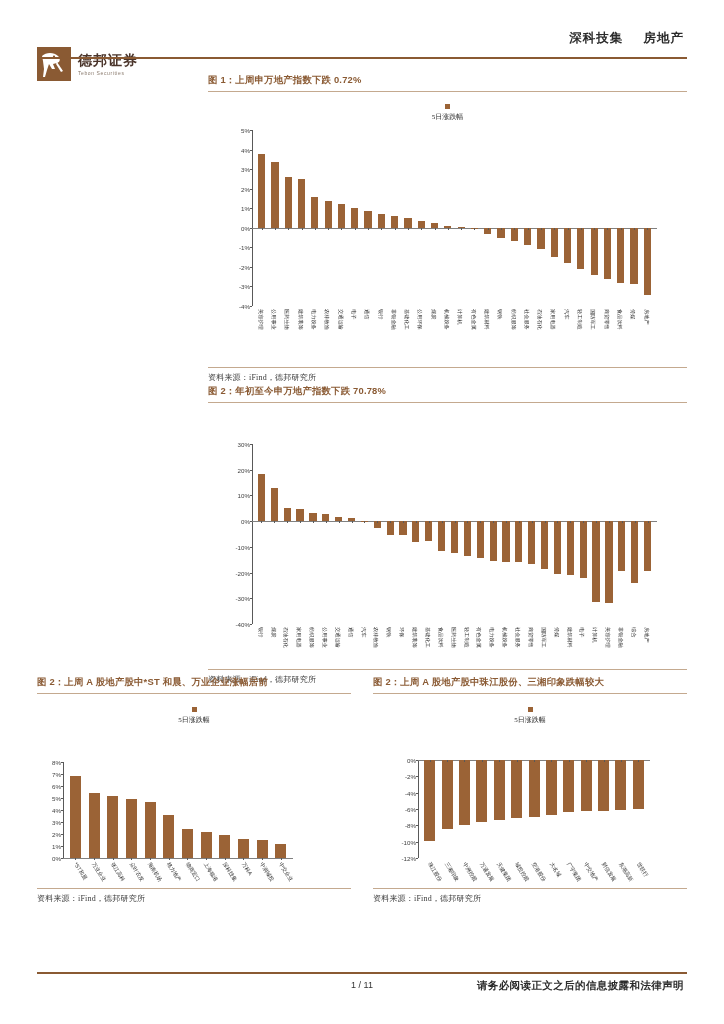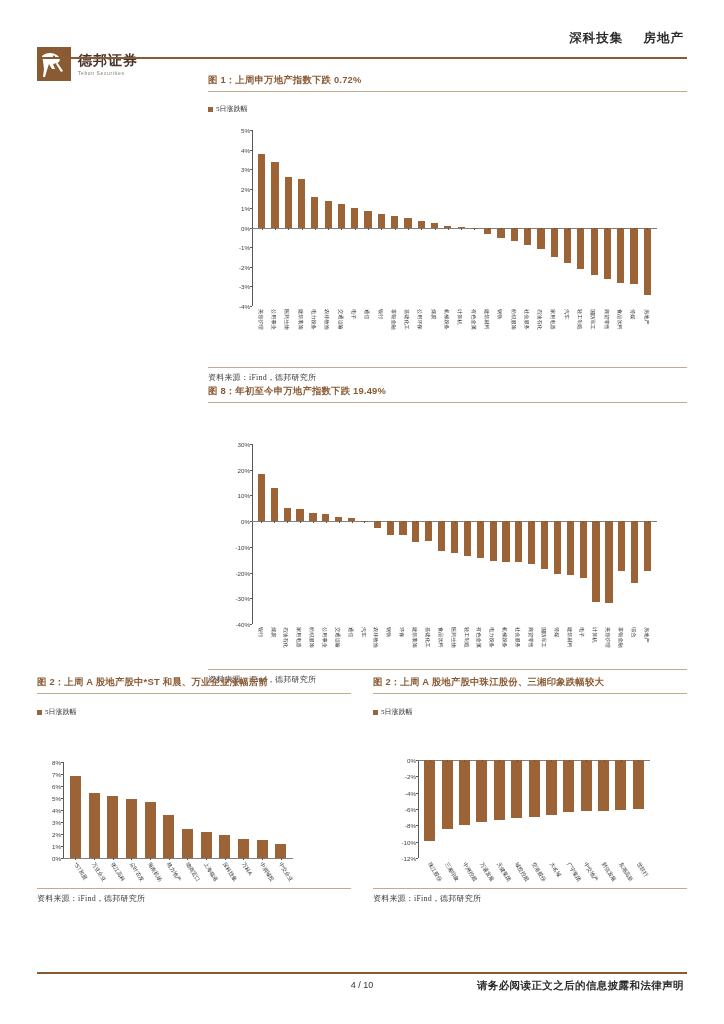--- a/index.html
+++ b/index.html
@@ -34,21 +34,21 @@
     letter-spacing:.2px;
     white-space:nowrap;
   }
   .fig-rule { height:1px; background:#c4a98f; margin-top:4px; }
   .fig-source {
     font-family:"Liberation Serif", serif;
     font-size:8px;
     color:#3a3a3a;
     letter-spacing:.2px;
   }
-  .legend { display:flex; align-items:center; gap:3px; }
+  .legend { display:flex; align-items:center; gap:3px;flex-direction:column; }
   .legend .sw { width:5px; height:5px; background:#9b6336; }
   .legend .lbl { font-family:"Liberation Serif", serif; font-size:7px; color:#222; }
 
   
   .chart { position:relative; }
   .axis-line { position:absolute; background:#595959; }
   .ytick-lbl {
     position:absolute;
     font-family:"Liberation Sans", sans-serif;
     font-size:6.2px;
@@ -120,21 +120,21 @@
       <span class="lbl">5日涨跌幅</span>
     </div>
   </div>
   <div class="chart" id="chart1" style="left:0;top:0;position:absolute;width:724px;height:1024px;pointer-events:none;"></div>
   <div style="position:absolute;left:208px;top:363px;width:479px;">
     <div class="fig-rule"></div>
     <div class="fig-source" style="margin-top:4px;">资料来源：iFind，德邦研究所</div>
   </div>
 
   <div style="position:absolute;left:208px;top:385px;width:479px;">
-    <div class="fig-title">图 8：年初至今申万地产指数下跌 19.49%</div>
+    <div class="fig-title">图 2：年初至今申万地产指数下跌 70.78%</div>
     <div class="fig-rule"></div>
   </div>
   <div style="position:absolute;left:208px;top:665px;width:479px;">
     <div class="fig-rule"></div>
     <div class="fig-source" style="margin-top:4px;">资料来源：iFind，德邦研究所</div>
   </div>
 
   <div class="twoup">
 
     <div class="halfbox left">
@@ -158,21 +158,21 @@
         <span class="lbl">5日涨跌幅</span>
       </div>
       <div style="position:absolute;left:0;bottom:16px;width:314px;">
         <div class="fig-rule"></div>
         <div class="fig-source" style="margin-top:4px;">资料来源：iFind，德邦研究所</div>
       </div>
     </div>
   </div>
 
   <div class="footer-rule"></div>
-  <div class="page-num">4 / 10</div>
+  <div class="page-num">1 / 11</div>
   <div class="footer-note">请务必阅读正文之后的信息披露和法律声明</div>
 
   <div id="plot1" style="position:absolute;left:0;top:0;">
       <div class="axis-line" style="left: 252px; top: 130px; width: 0.9px; height: 176px;"></div>
       <div class="ytick-lbl" style="left: 230px; top: 130px; width: 20px;">5%</div>
       <div class="tickmark" style="left: 249.6px; top: 130px;"></div>
       <div class="ytick-lbl" style="left: 230px; top: 149.556px; width: 20px;">4%</div>
       <div class="tickmark" style="left: 249.6px; top: 149.556px;"></div>
       <div class="ytick-lbl" style="left: 230px; top: 169.111px; width: 20px;">3%</div>
       <div class="tickmark" style="left: 249.6px; top: 169.111px;"></div>

